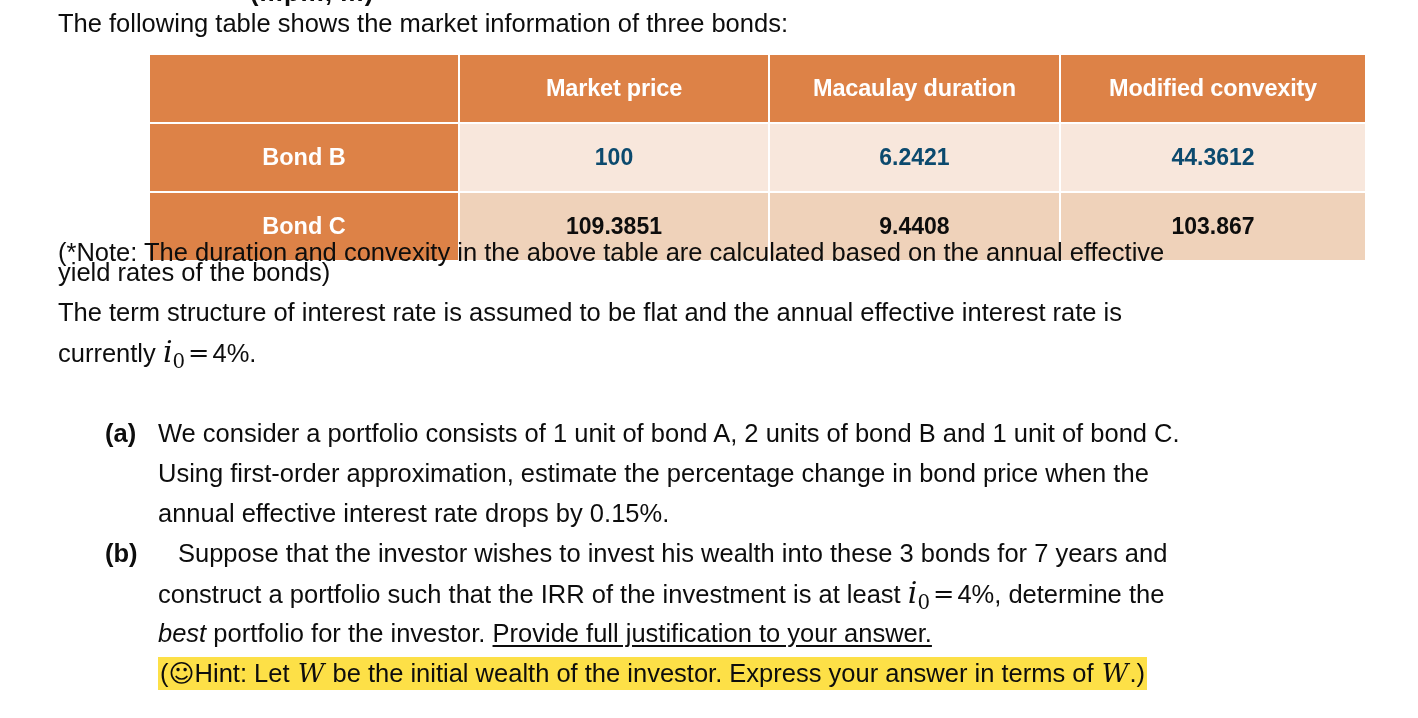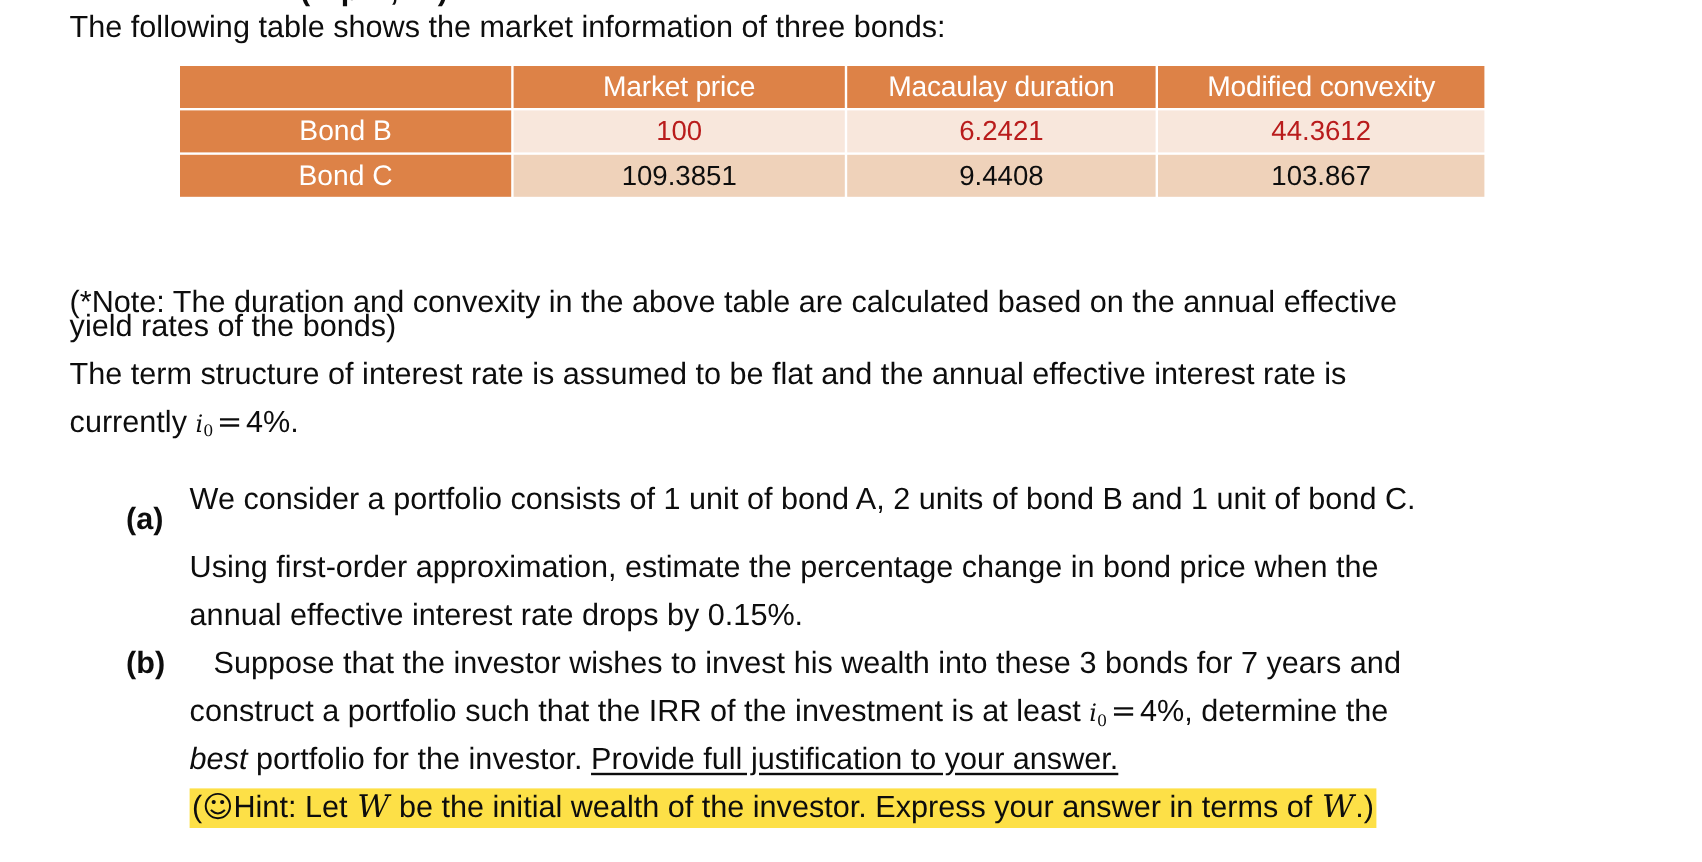--- a/index.html
+++ b/index.html
@@ -42,26 +42,26 @@
   .bond-table {
     position: absolute;
     left: 148px;
     top: 53px;
     border-collapse: separate;
     border-spacing: 2px;
     table-layout: fixed;
     font-size: 23px;
   }
   .bond-table td, .bond-table th {
-    padding: 0;
+    padding: 16px;
     margin: 0;
     height: 35px;
     text-align: center;
     vertical-align: middle;
-    font-weight: normal;
+    font-weight: bold;
   }
   .col-label   { width: 276px; }
   .col-price   { width: 276px; }
   .col-dur     { width: 257px; }
   .col-conv    { width: 272px; }
 
   .hdr {
     background: #DD8247;
     color: #ffffff;
     font-weight: bold;
@@ -71,21 +71,21 @@
   .hdr-corner {
     background: #DD8247;
   }
   .rowlabel {
     background: #DD8247;
     color: #ffffff;
     font-weight: bold;
     font-size: 23.5px;
   }
   .cell-dark  { background: #EFD2BA; color: #0d0d0d; }
-  .cell-light { background: #F8E7DC; color: #b91c1c; }
+  .cell-light { background: #F8E7DC; color: #0c4a6e; }
 
   
   .para {
     position: absolute;
     font-size: 25.5px;
     line-height: 40px;
     white-space: nowrap;
   }
 
   .qheading {
@@ -116,21 +116,21 @@
     position: absolute;
     left: 158px;
     font-size: 25.5px;
     line-height: 40px;
     white-space: nowrap;
   }
 
   .math {
     font-family: "DejaVu Serif", "Liberation Serif", serif;
     font-style: italic;
-    font-size: 20px;
+    font-size: 30px;
   }
   .math sub {
     font-style: normal;
     font-size: 0.66em;
     vertical-align: -0.28em;
   }
   .eqsym {
     font-family: "DejaVu Serif", "Liberation Serif", serif;
     font-style: normal;
     padding: 0 3px;
@@ -195,21 +195,21 @@
   <div class="para" style="left:58px; top:252px;">yield rates of the bonds)</div>
   <div class="para" style="left:58px; top:332px;">
     <span>currently </span><span class="math"><span>i</span><sub>0</sub></span><span class="eqsym">=</span><span>4%.</span>
   </div>
 
 
   <div class="qlist">
 
     <div class="qitem">
       <div class="qmark" style="top:413px;">(a)</div>
-      <div class="qbody" style="top:396px;text-align:center;">We consider a portfolio consists of 1 unit of bond A, 2 units of bond B and 1 unit of bond C.</div>
+      <div class="qbody" style="top:413px;text-align:center;">We consider a portfolio consists of 1 unit of bond A, 2 units of bond B and 1 unit of bond C.</div>
       <div class="qbody" style="top:453px;">Using first-order approximation, estimate the percentage change in bond price when the</div>
       <div class="qbody" style="top:493px;">annual effective interest rate drops by 0.15%.</div>
     </div>
 
     <div class="qitem">
       <div class="qmark" style="top:533px;">(b)</div>
       <div class="qbody" style="top:533px;margin-left:20px;">Suppose that the investor wishes to invest his wealth into these 3 bonds for 7 years and</div>
 
       <div class="qbody" style="top:573px;">
         <span>construct a portfolio such that the IRR of the investment is at least </span><span class="math"><span>i</span><sub>0</sub></span><span class="eqsym">=</span><span>4%, determine the</span>

